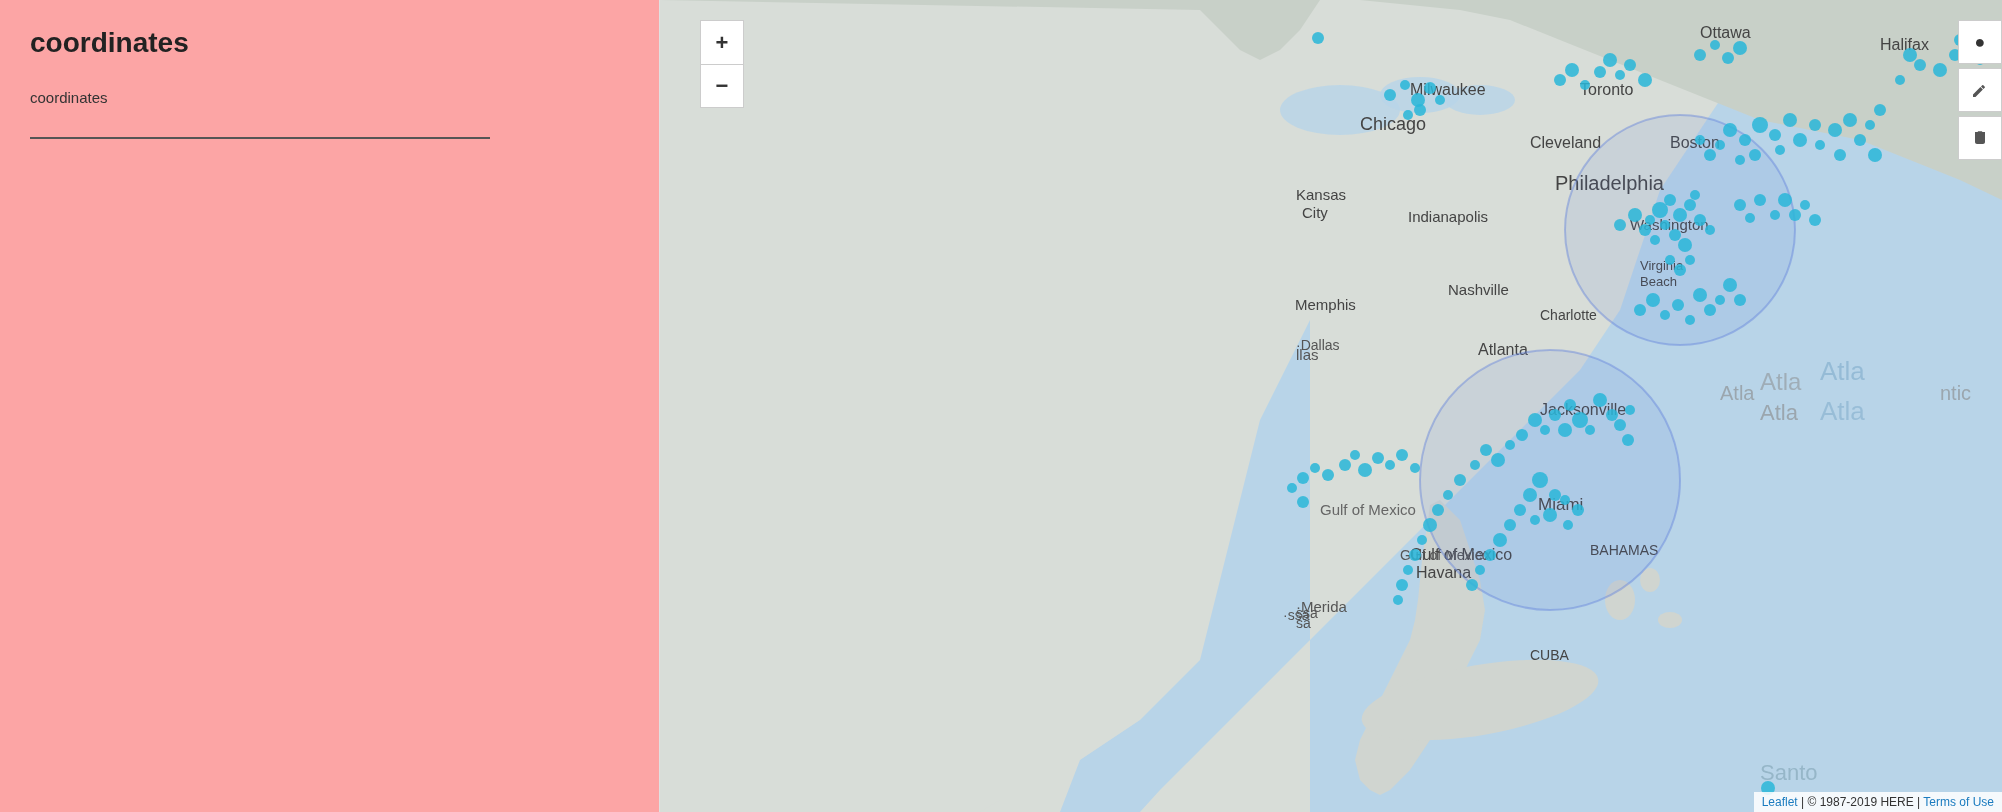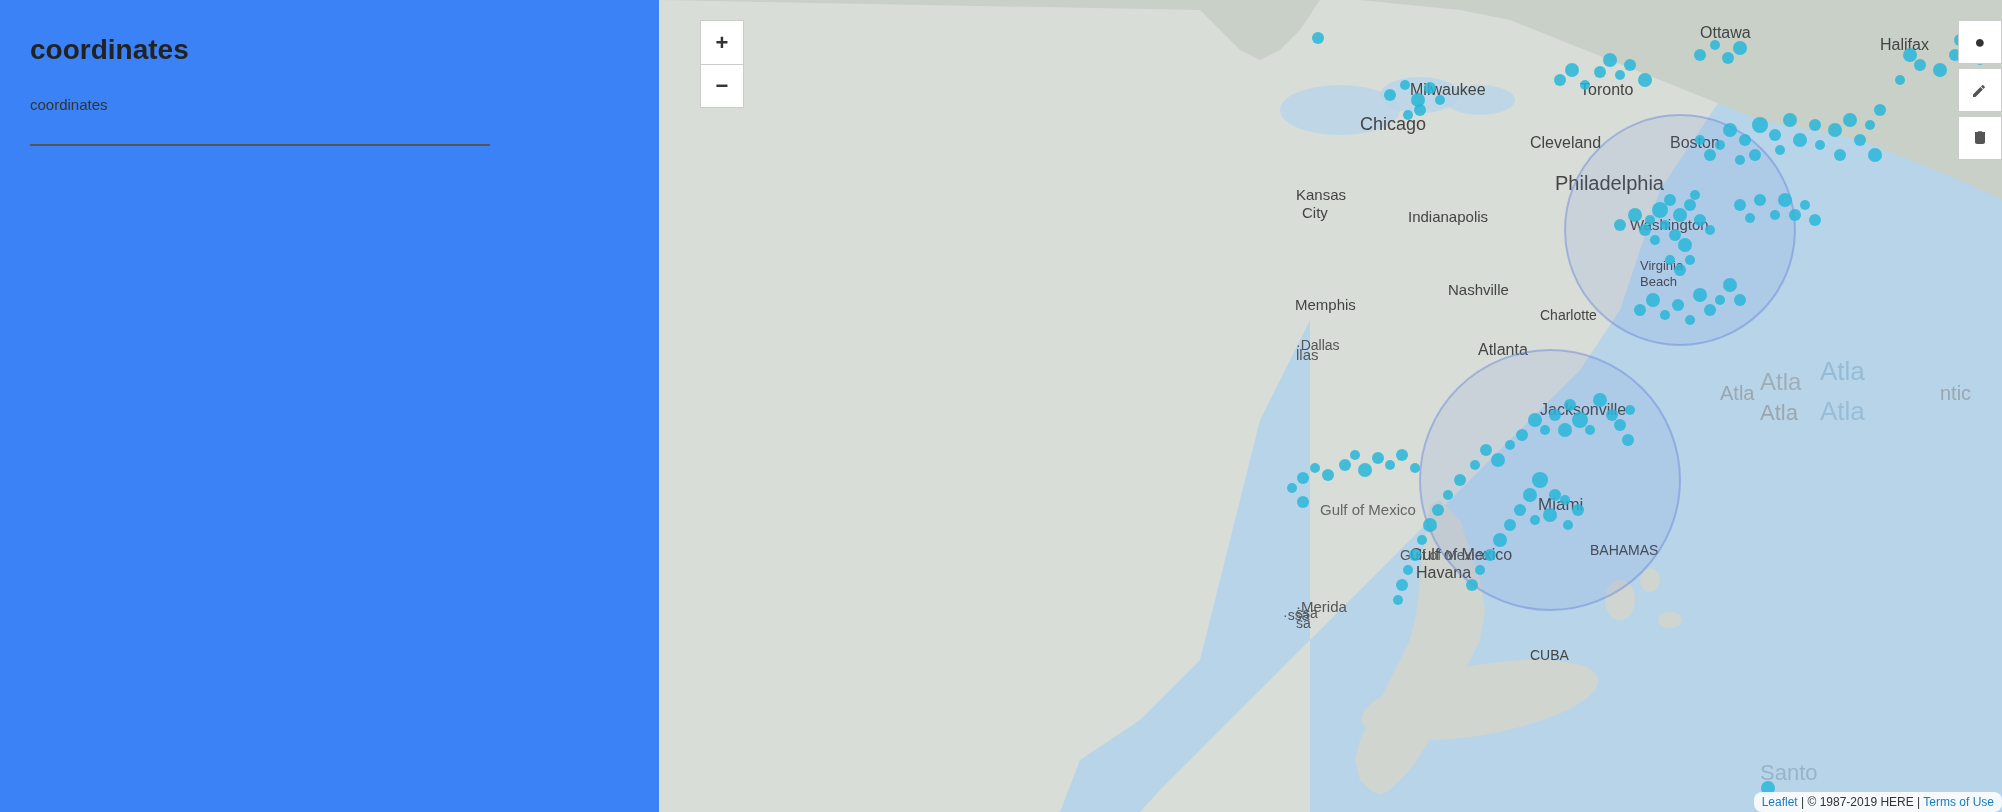--- a/index.html
+++ b/index.html
@@ -10,22 +10,22 @@
       height: 812px;
       overflow: hidden;
       background: #fff;
     }
 
     
     #left-panel {
       width: 660px;
       min-width: 660px;
       height: 100%;
-      background: #3b82f6;
-      padding: 34px 30px;
+      background: #fca5a5;
+      padding: 27px 30px;
       border-right: 1px solid #e0e0e0;
     }
     #left-panel h1 {
       font-size: 28px;
       font-weight: bold;
       color: #222;
       margin-bottom: 30px;
     }
     #left-panel label {
       font-size: 15px;
@@ -117,21 +117,20 @@
     
     #map-attribution {
       position: absolute;
       bottom: 0px;
       right: 0px;
       background: rgba(255,255,255,0.85);
       padding: 3px 8px;
       font-size: 12px;
       color: #333;
       z-index: 10;
-      border-radius: 8px;
     }
     #map-attribution a {
       color: #1a7bbf;
       text-decoration: none;
     }
   </style>
 </head>
 <body>
 
 <div id="left-panel">

